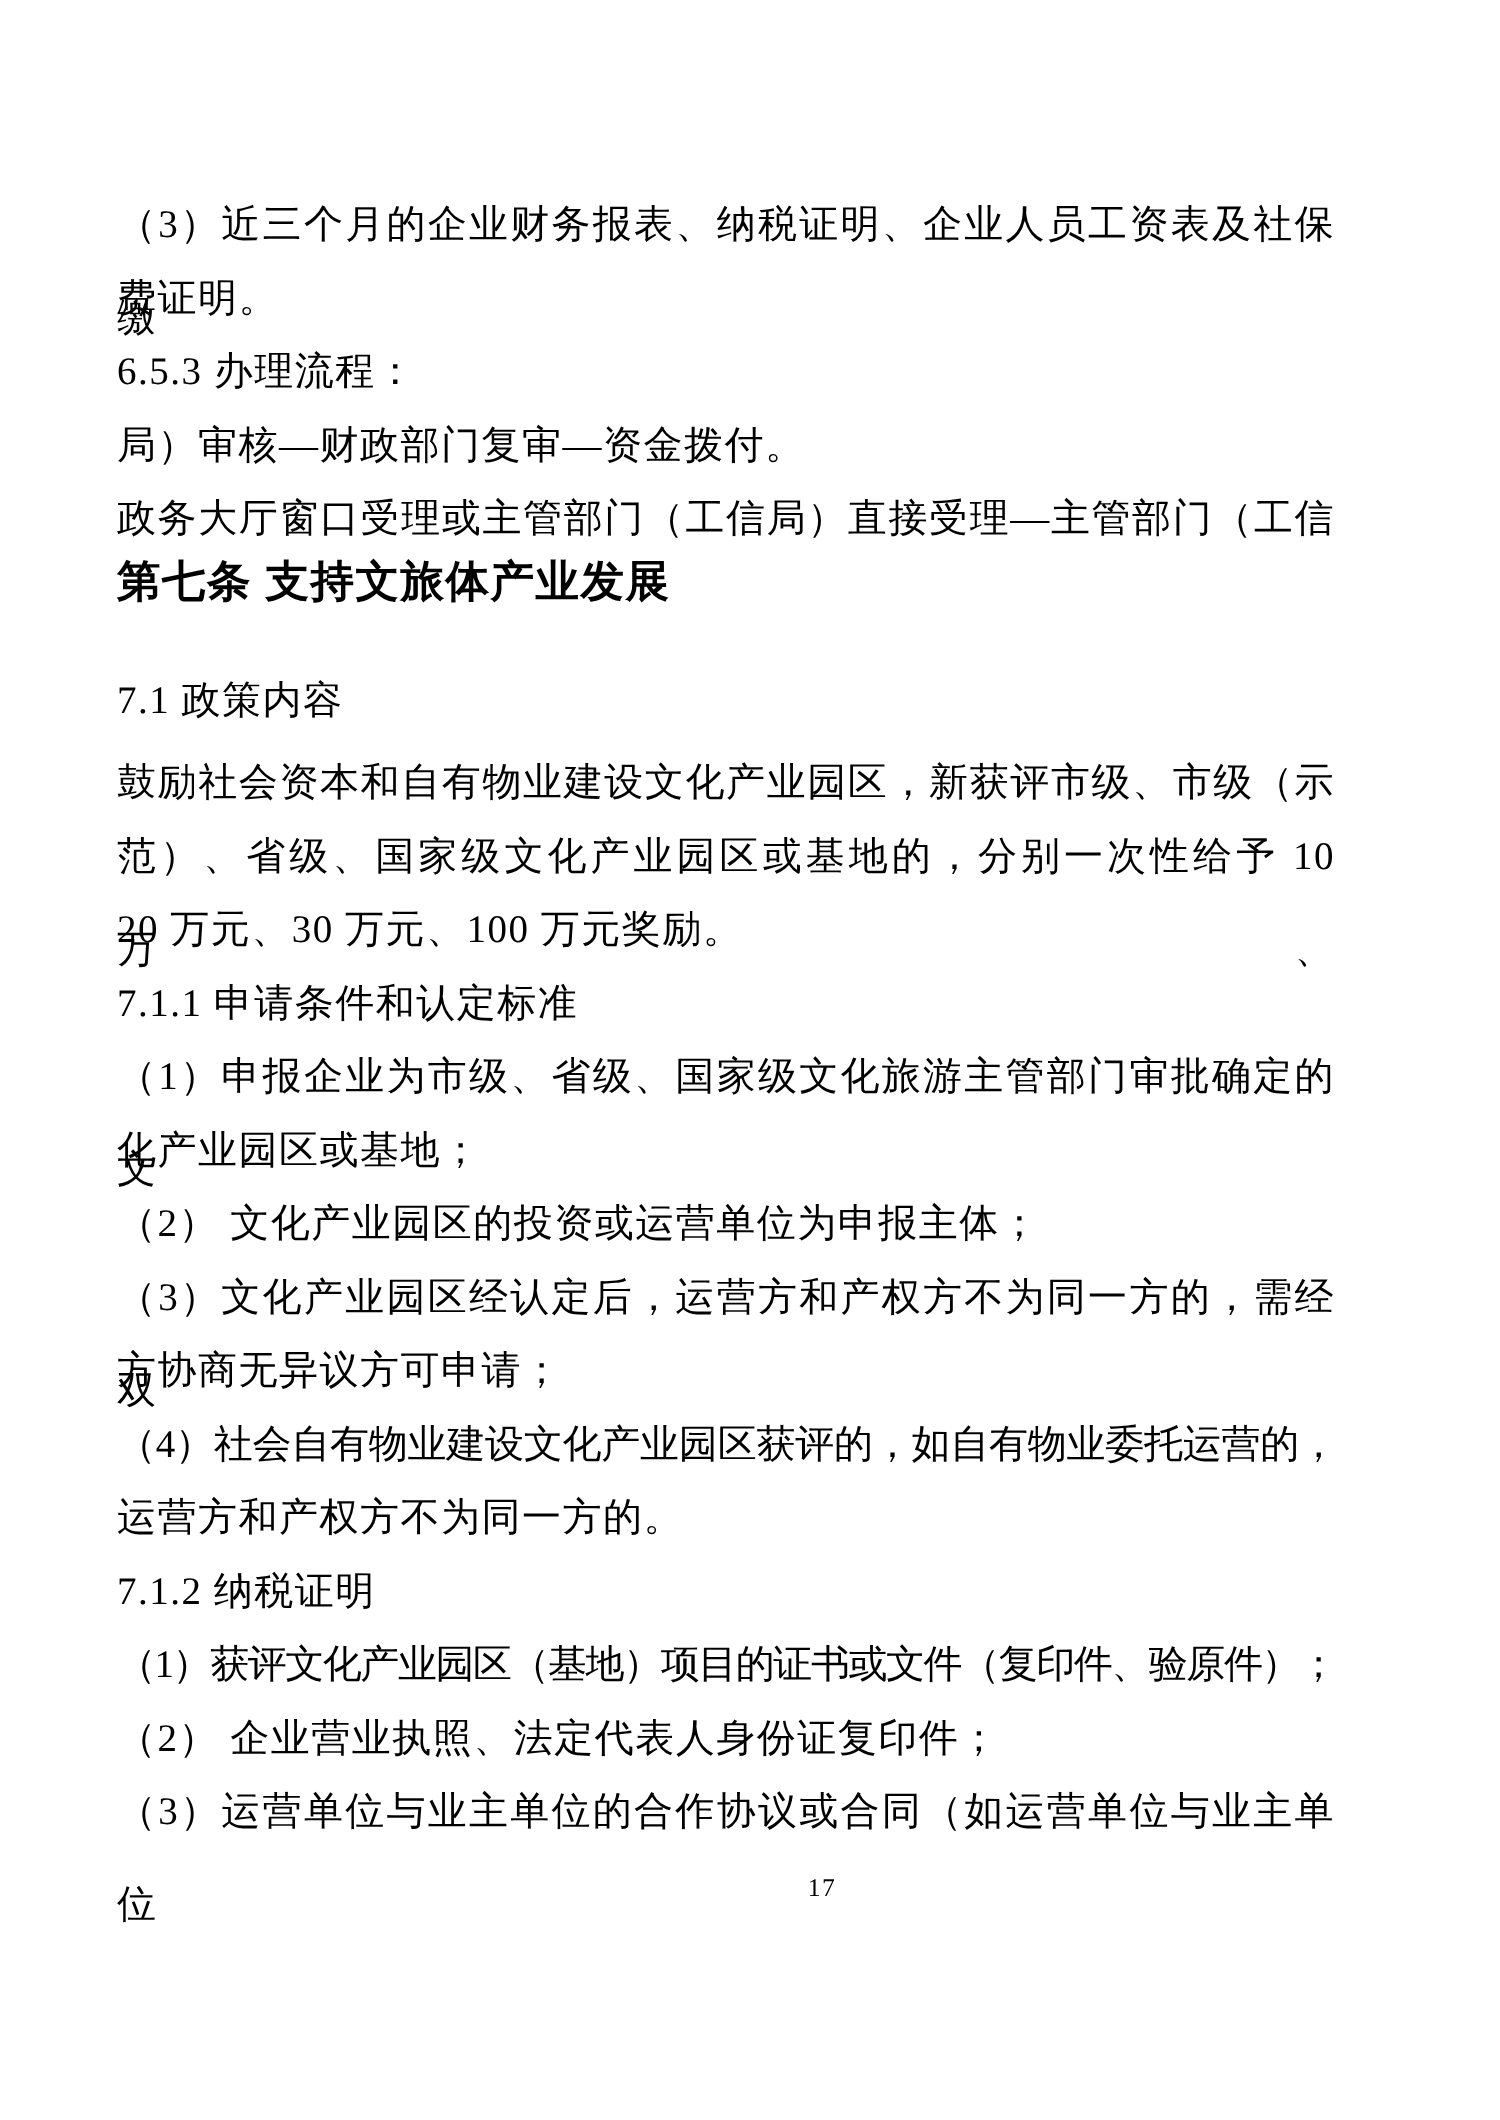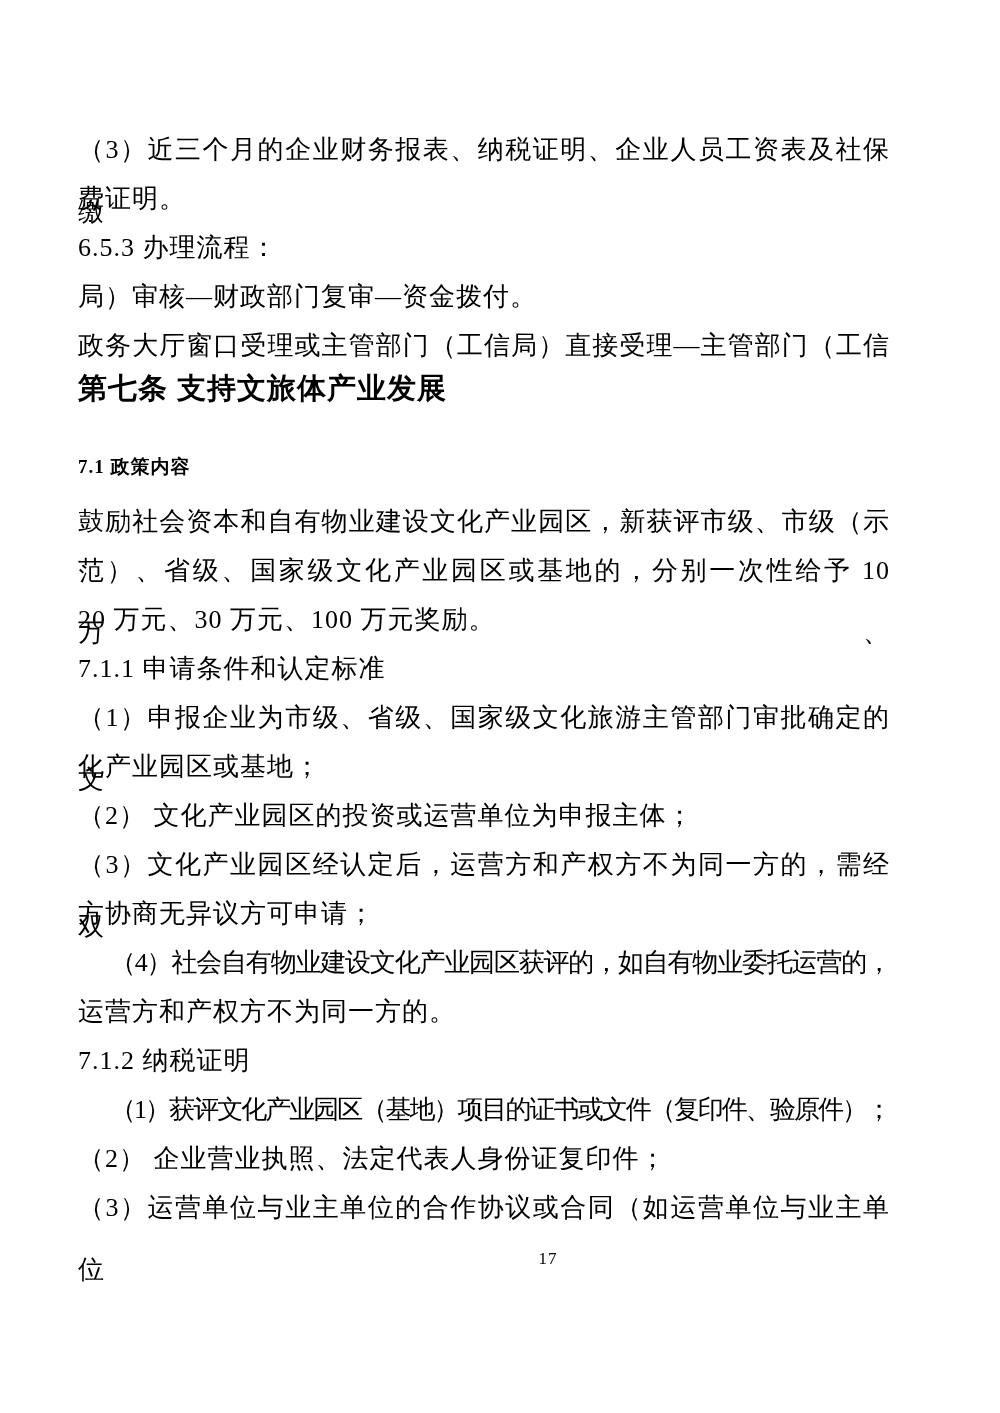--- a/index.html
+++ b/index.html
@@ -29,33 +29,32 @@
     letter-spacing: 1px;
     white-space: normal;
     overflow: visible;
   }
   .fill {
     text-align: justify;
     text-align-last: justify;
   }
   .tight {
     letter-spacing: -2px;
-    margin-left: 32px;
   }
   .h1 {
     font-family: "Liberation Sans", sans-serif;
     font-weight: 700;
     font-size: 29px;
     line-height: 49px;
     height: 49px;
     letter-spacing: 1px;
   }
   .h2 {
-    font-weight: 700;
-    font-size: 19px;
+    font-weight: 400;
+    font-size: 26px;
     line-height: 49px;
     height: 49px;
     margin-top: 29px;
     letter-spacing: 1px;
   }
   .page-number {
     position: absolute;
     top: 1249px;
     left: 0;
     width: 100%;

